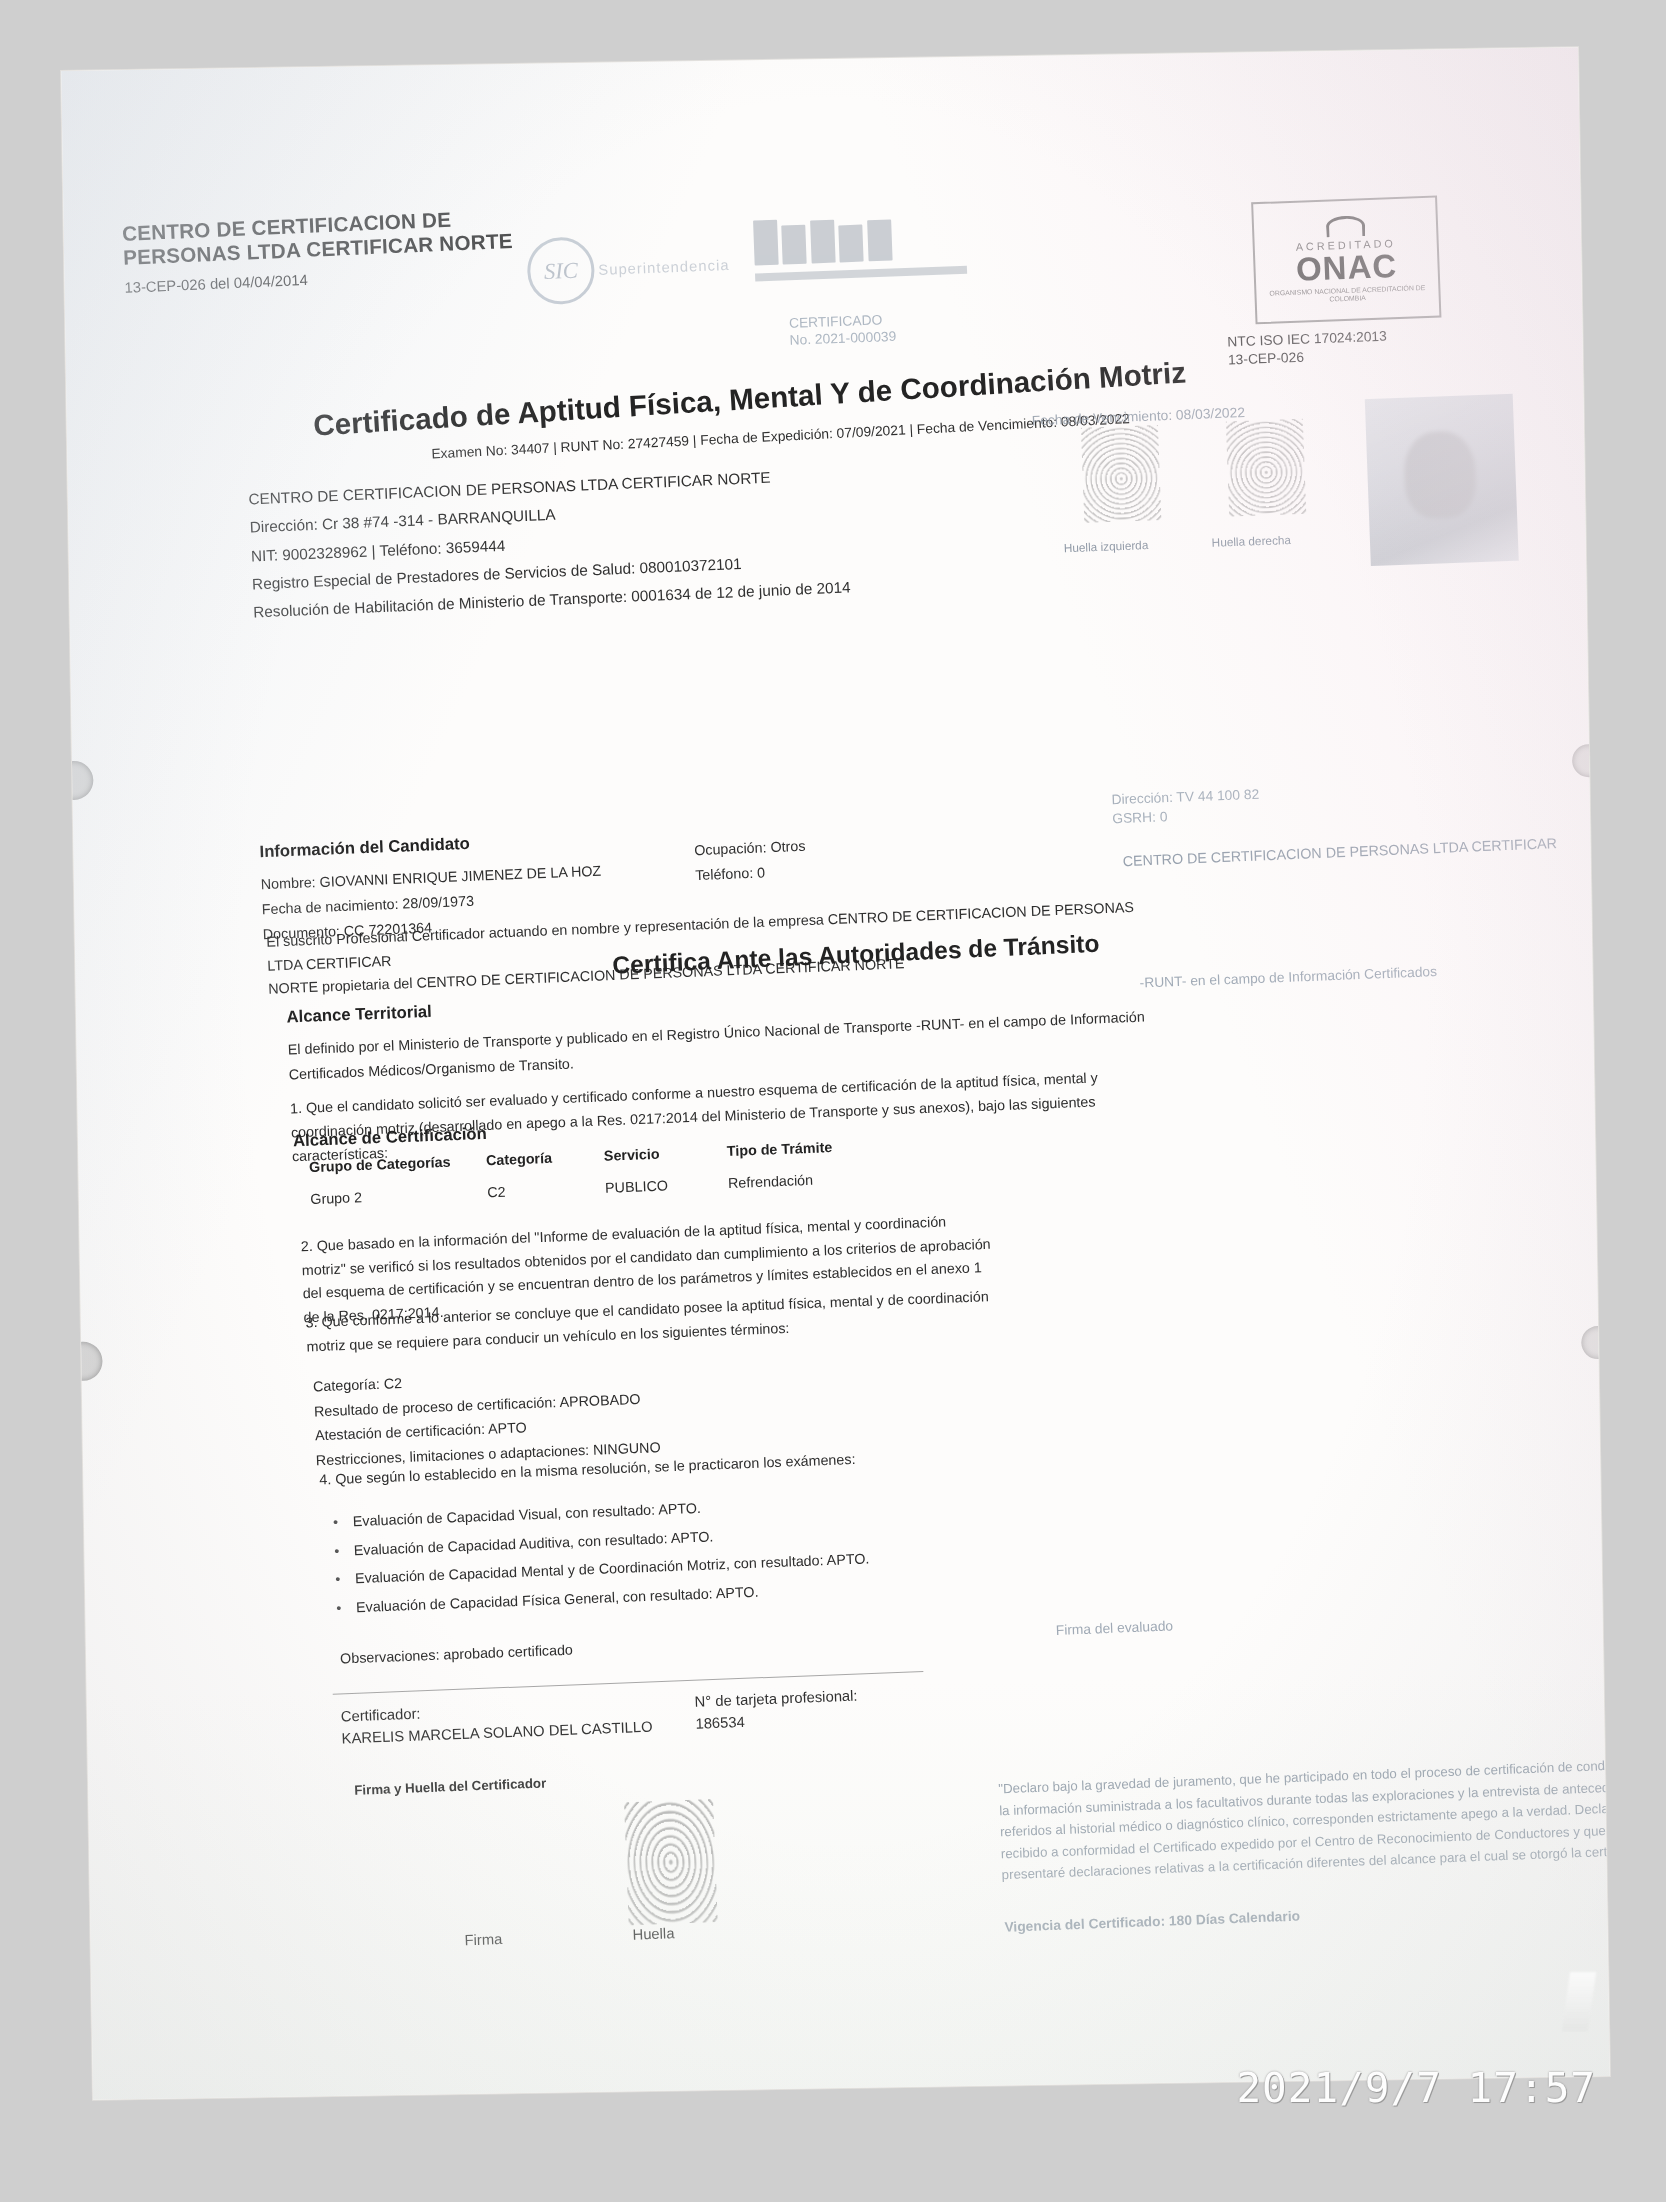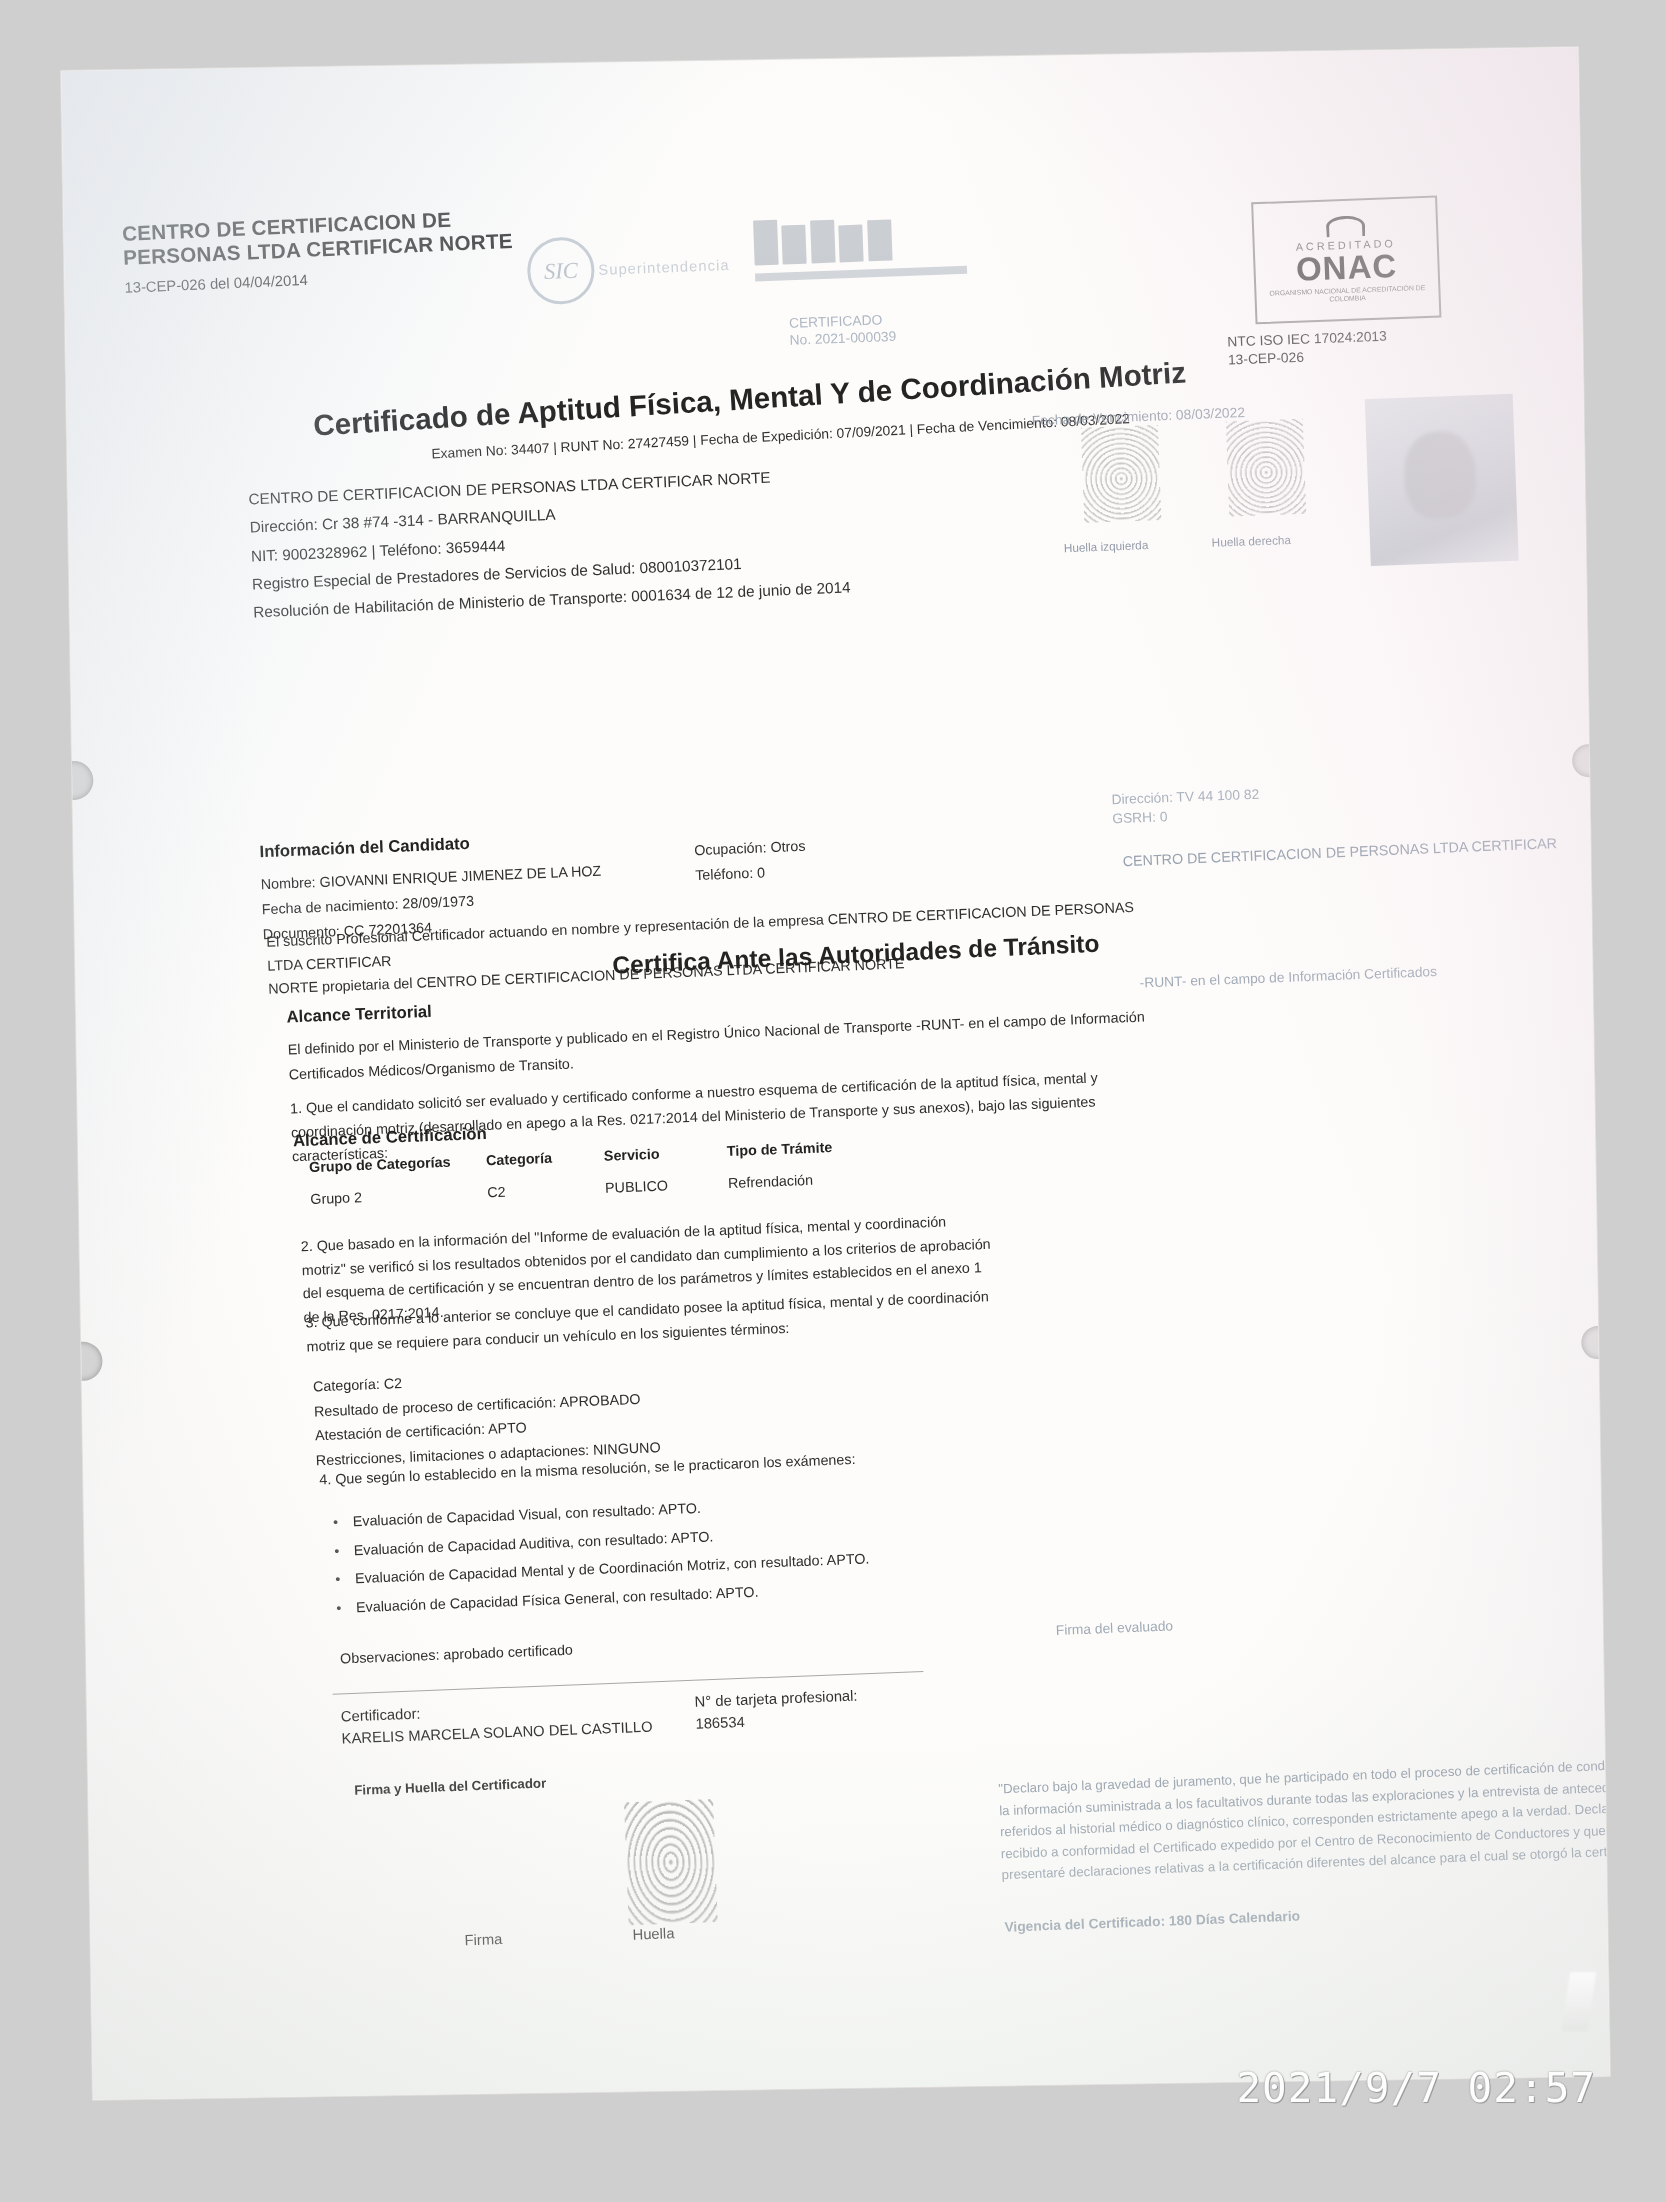--- a/index.html
+++ b/index.html
@@ -332,14 +332,14 @@
     <div class="sign-lbl f">Firma</div>
     <div class="sign-lbl h">Huella</div>
 
     <div class="declar">"Declaro bajo la gravedad de juramento, que he participado en todo el proceso de certificación de conductores y que la información suministrada a los facultativos durante todas las exploraciones y la entrevista de antecedentes referidos al historial médico o diagnóstico clínico, corresponden estrictamente apego a la verdad. Declaro que he recibido a conformidad el Certificado expedido por el Centro de Reconocimiento de Conductores y que no presentaré declaraciones relativas a la certificación diferentes del alcance para el cual se otorgó la certificación."</div>
     <div class="vig">Vigencia del Certificado: 180 Días Calendario</div>
 
   </div>
 </div>
 
 <div class="corner"></div>
-<div class="stamp">2021/9/7 02:57</div>
+<div class="stamp">2021/9/7 17:57</div>
 
 
 </body></html>

